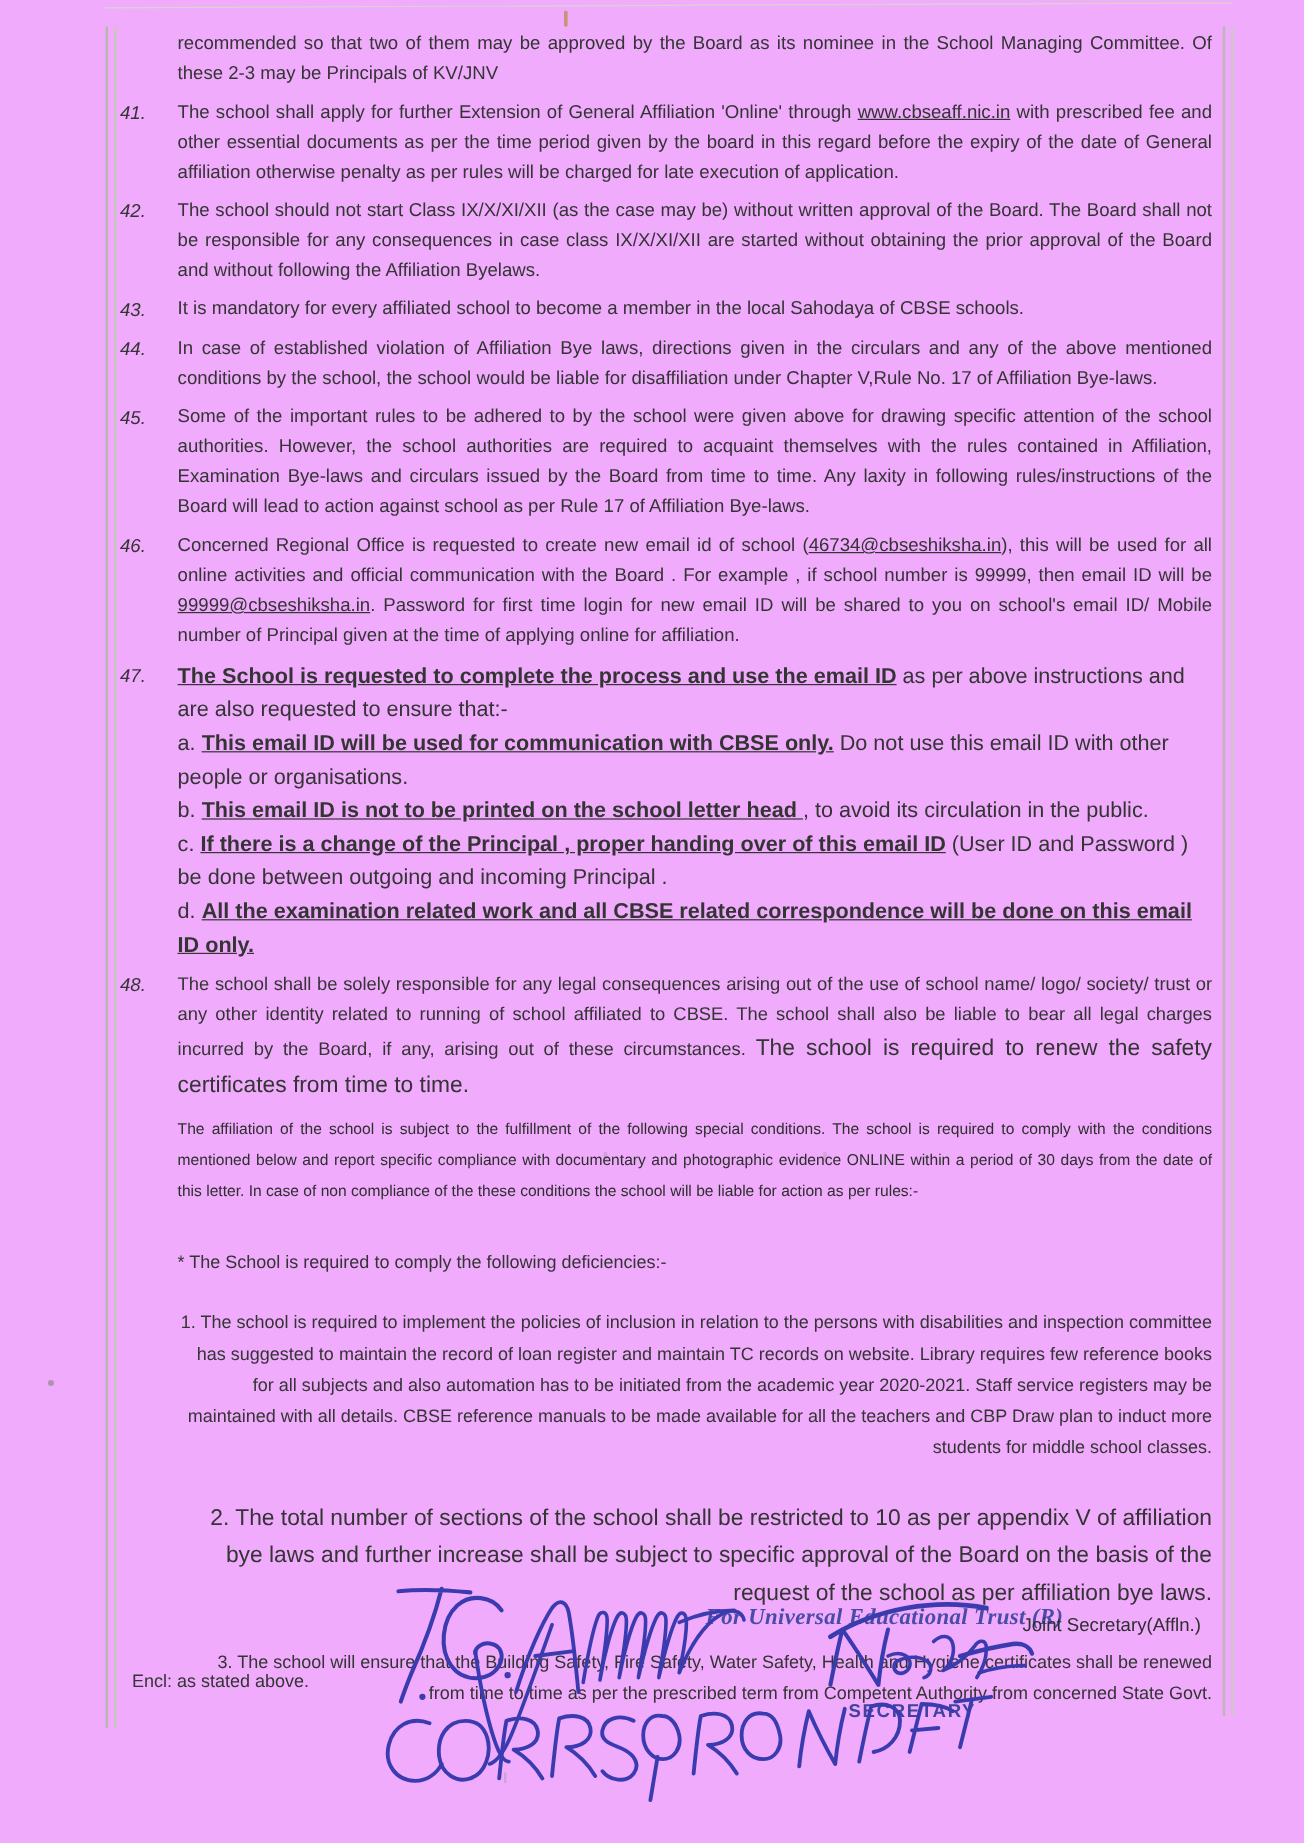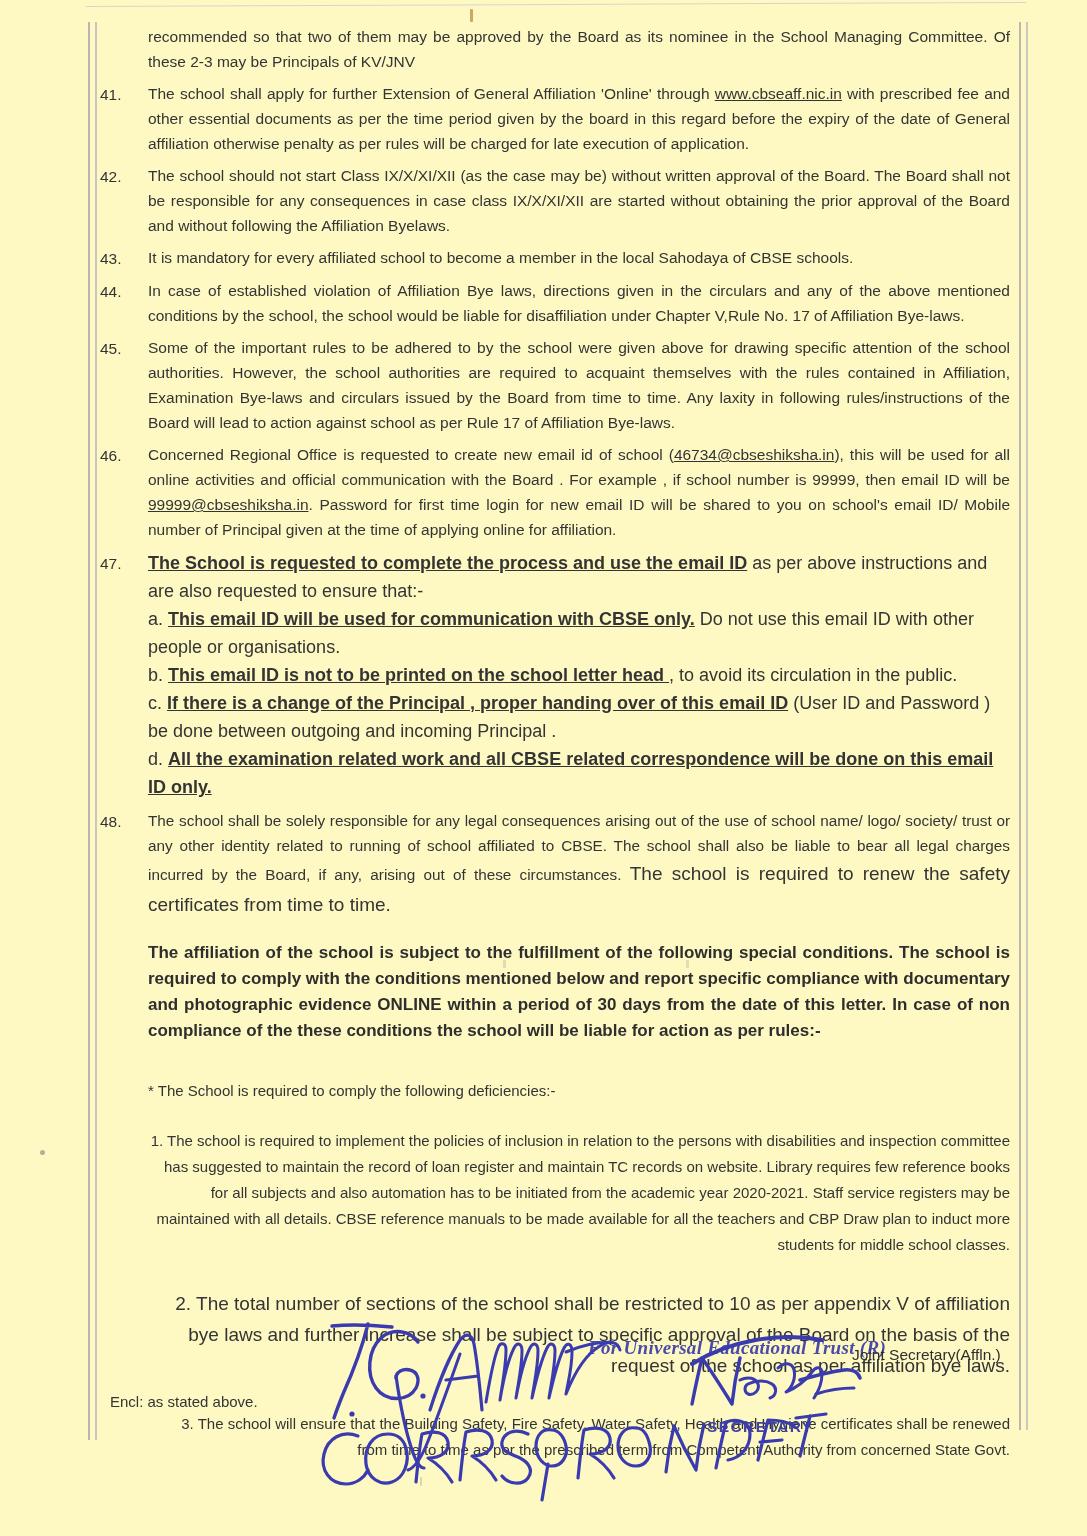--- a/index.html
+++ b/index.html
@@ -9,21 +9,21 @@
     background: #ffffff;
   }
   body {
     font-family: "Liberation Sans", sans-serif;
   }
 
   .page {
     position: relative;
     width: 1087px;
     height: 1536px;
-    background: #fef9c3;
+    background: #f0abfc;
     overflow: hidden;
     color: #2c2c2c;
   }
 
   
   .rule-top {
     position: absolute;
     left: 86px; top: 6px; width: 940px; height: 1px;
     background: #d8d4cc;
     transform: rotate(-0.25deg);
@@ -80,20 +80,21 @@
     display: flex;
     align-items: flex-start;
     margin-bottom: 7px;
   }
   .item-num {
     flex: 0 0 48px;
     font-size: 15.5px;
     line-height: 25px;
     padding-top: 1px;
     color: #343434;
+    font-style: italic;
   }
   .item-body {
     flex: 1 1 auto;
     font-size: 15.5px;
     line-height: 25px;
     text-align: justify;
     color: #343434;
   }
   .lead-para {
     margin-left: 48px;
@@ -115,24 +116,24 @@
   }
   .item-47 .item-num { font-size: 15.5px; line-height: 28px; }
   .sub { display: block; }
 
   
   .item-48 .item-body { font-size: 15.3px; line-height: 25px; }
   .tail-big { font-size: 19px; line-height: 31px; }
 
   .special {
     margin-left: 48px;
-    margin-top: 20px;
-    font-size: 17px;
+    margin-top: 8px;
+    font-size: 13px;
     line-height: 26px;
-    font-weight: bold;
+    font-weight: normal;
     text-align: justify;
     color: #2e2e2e;
   }
 
   .deficiency-head {
     margin-left: 48px;
     margin-top: 34px;
     font-size: 15px;
     line-height: 25px;
     color: #343434;

